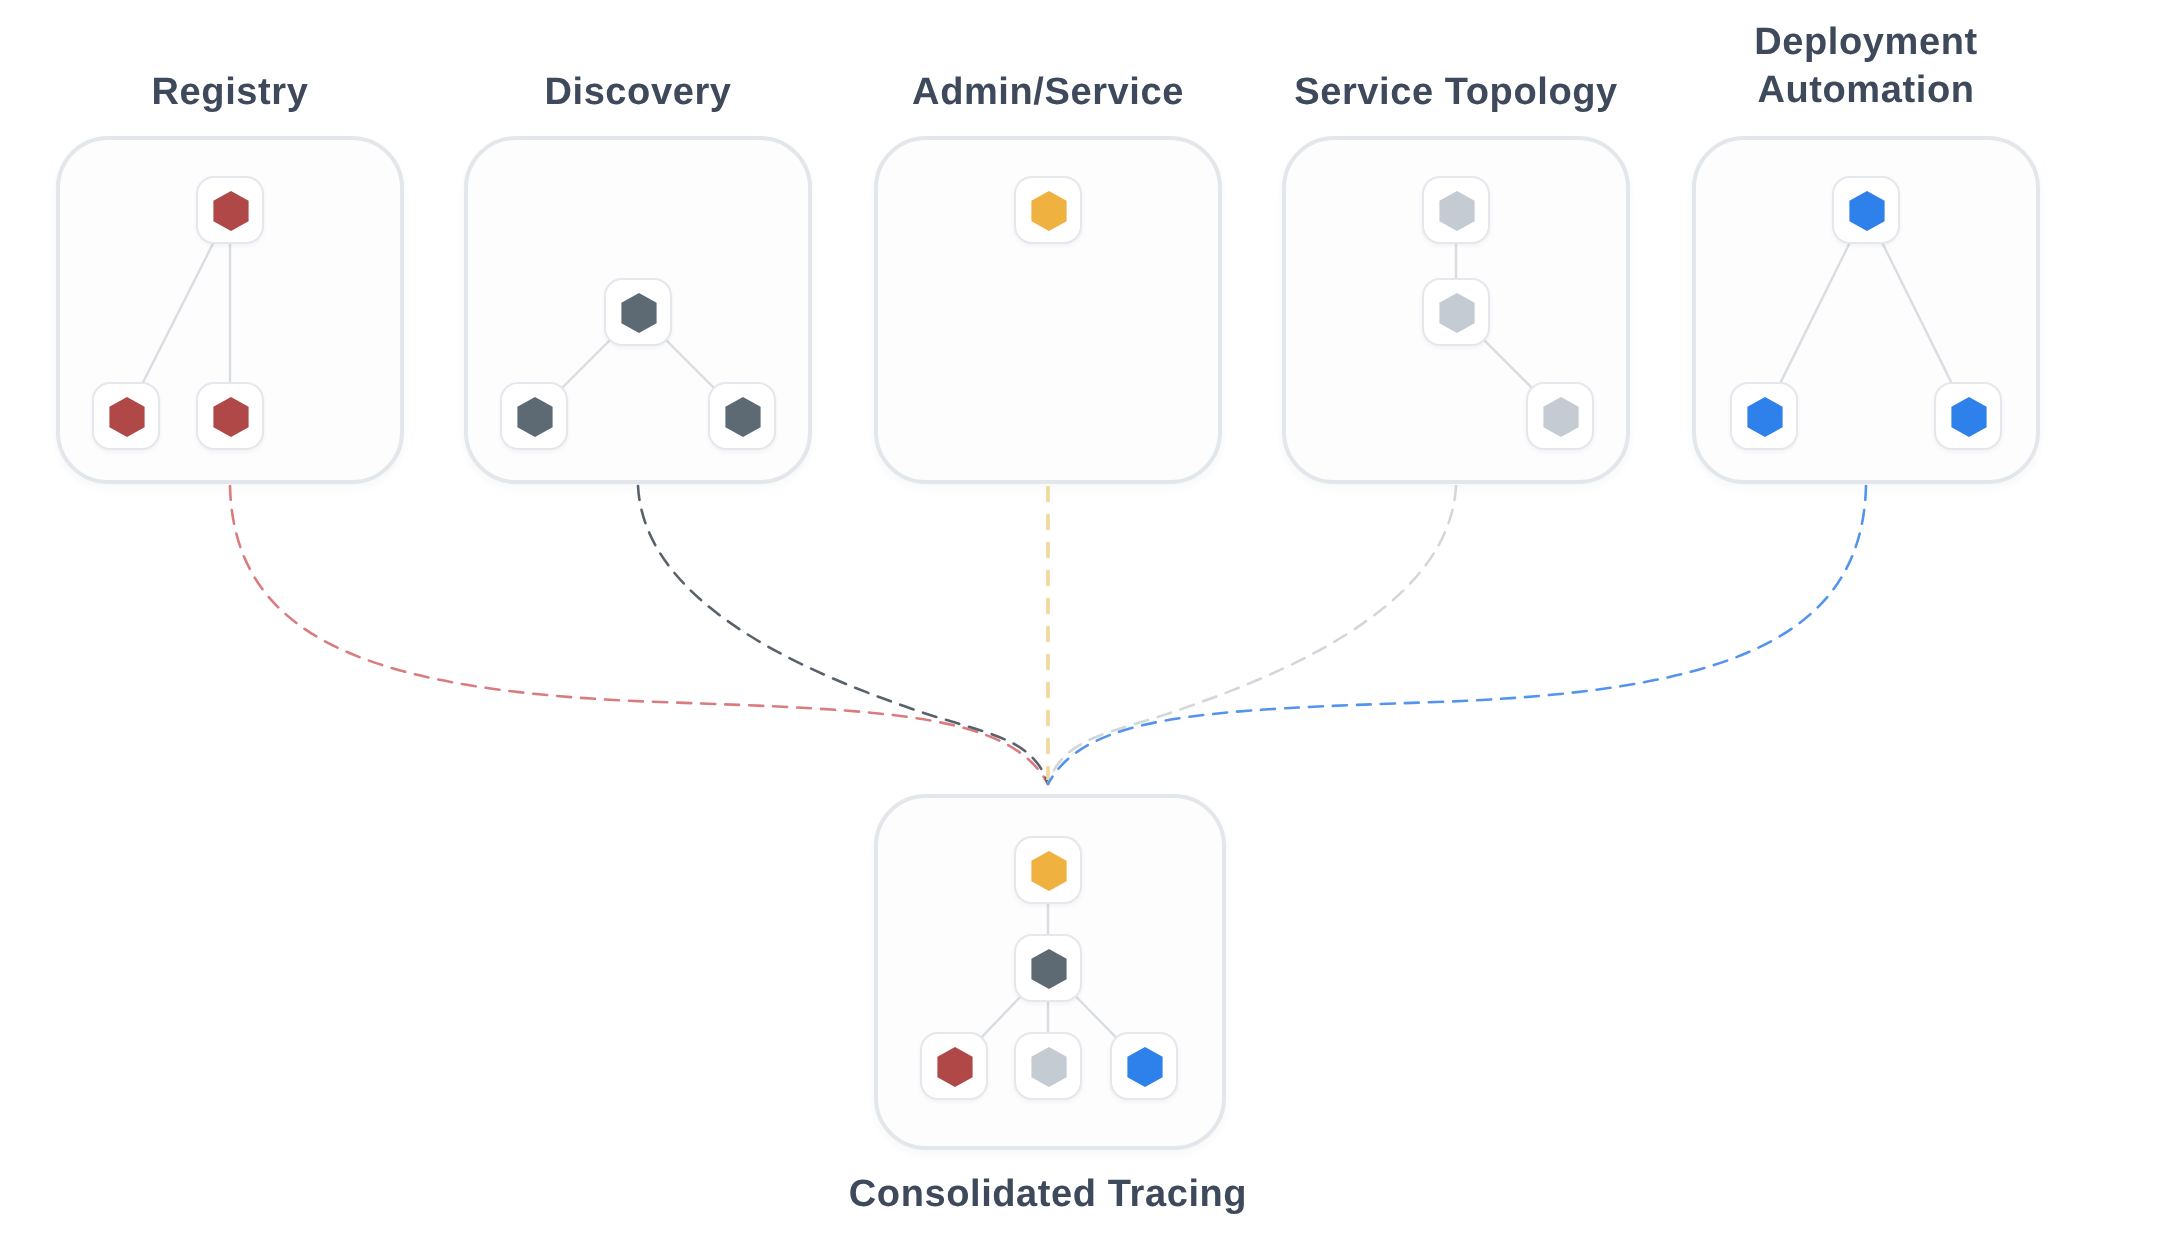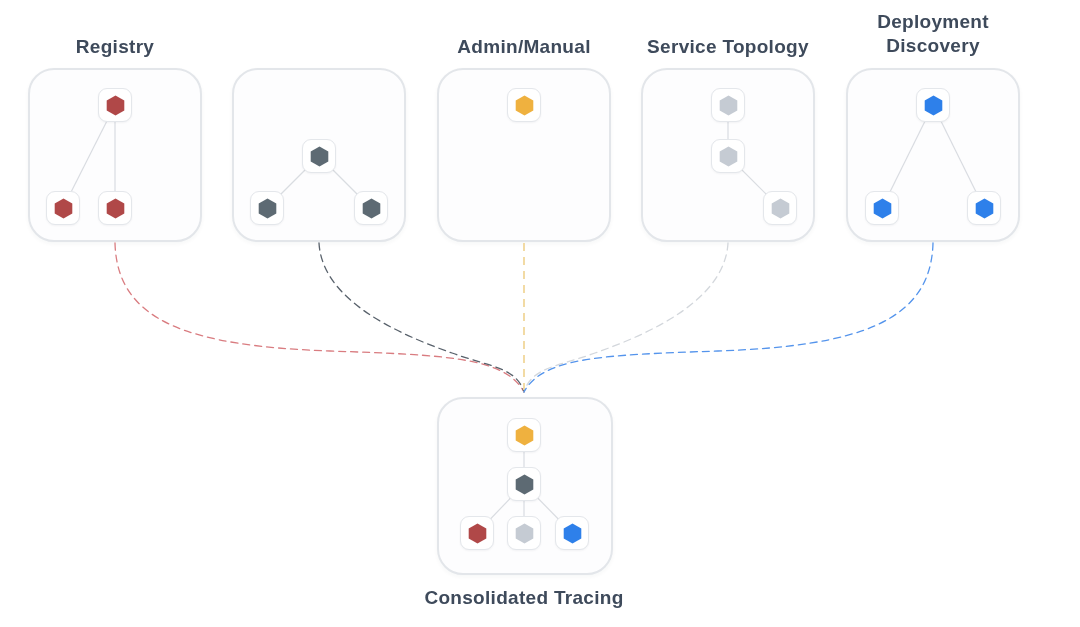--- a/index.html
+++ b/index.html
@@ -24,23 +24,24 @@
   .edge{stroke:#d9dce1;stroke-width:1.2;fill:none;}
   .dash{fill:none;stroke-width:1.3;stroke-dasharray:7 5;stroke-linecap:round;}
   .dash-straight{fill:none;stroke-width:1.8;stroke-dasharray:8 6;}
 </style>
 </head>
 <body>
 
 <div class="canvas">
 
   <div class="card-title" style="left:28px;top:35px;width:174px">Registry</div>
-  <div class="card-title" style="left:437px;top:35px;width:174px">Admin/Manual</div>
+  <div class="card-title" style="left:232px;top:35px;width:174px">Discovery</div>
+  <div class="card-title" style="left:437px;top:35px;width:174px">Admin/Service</div>
   <div class="card-title" style="left:641px;top:35px;width:174px">Service Topology</div>
-  <div class="card-title" style="left:846px;top:10px;width:174px">Deployment Discovery</div>
+  <div class="card-title" style="left:846px;top:10px;width:174px">Deployment Automation</div>
   <div class="card-title" style="left:412px;top:586px;width:224px">Consolidated Tracing</div>
 
   <div class="card" style="left:28px;top:68px;width:174px;height:174px"></div>
   <div class="card" style="left:232px;top:68px;width:174px;height:174px"></div>
   <div class="card" style="left:437px;top:68px;width:174px;height:174px"></div>
   <div class="card" style="left:641px;top:68px;width:174px;height:174px"></div>
   <div class="card" style="left:846px;top:68px;width:174px;height:174px"></div>
   <div class="card" style="left:437px;top:397px;width:176px;height:178px"></div>
 
   <svg class="lines" width="1080" height="627" viewBox="0 0 1080 627">

